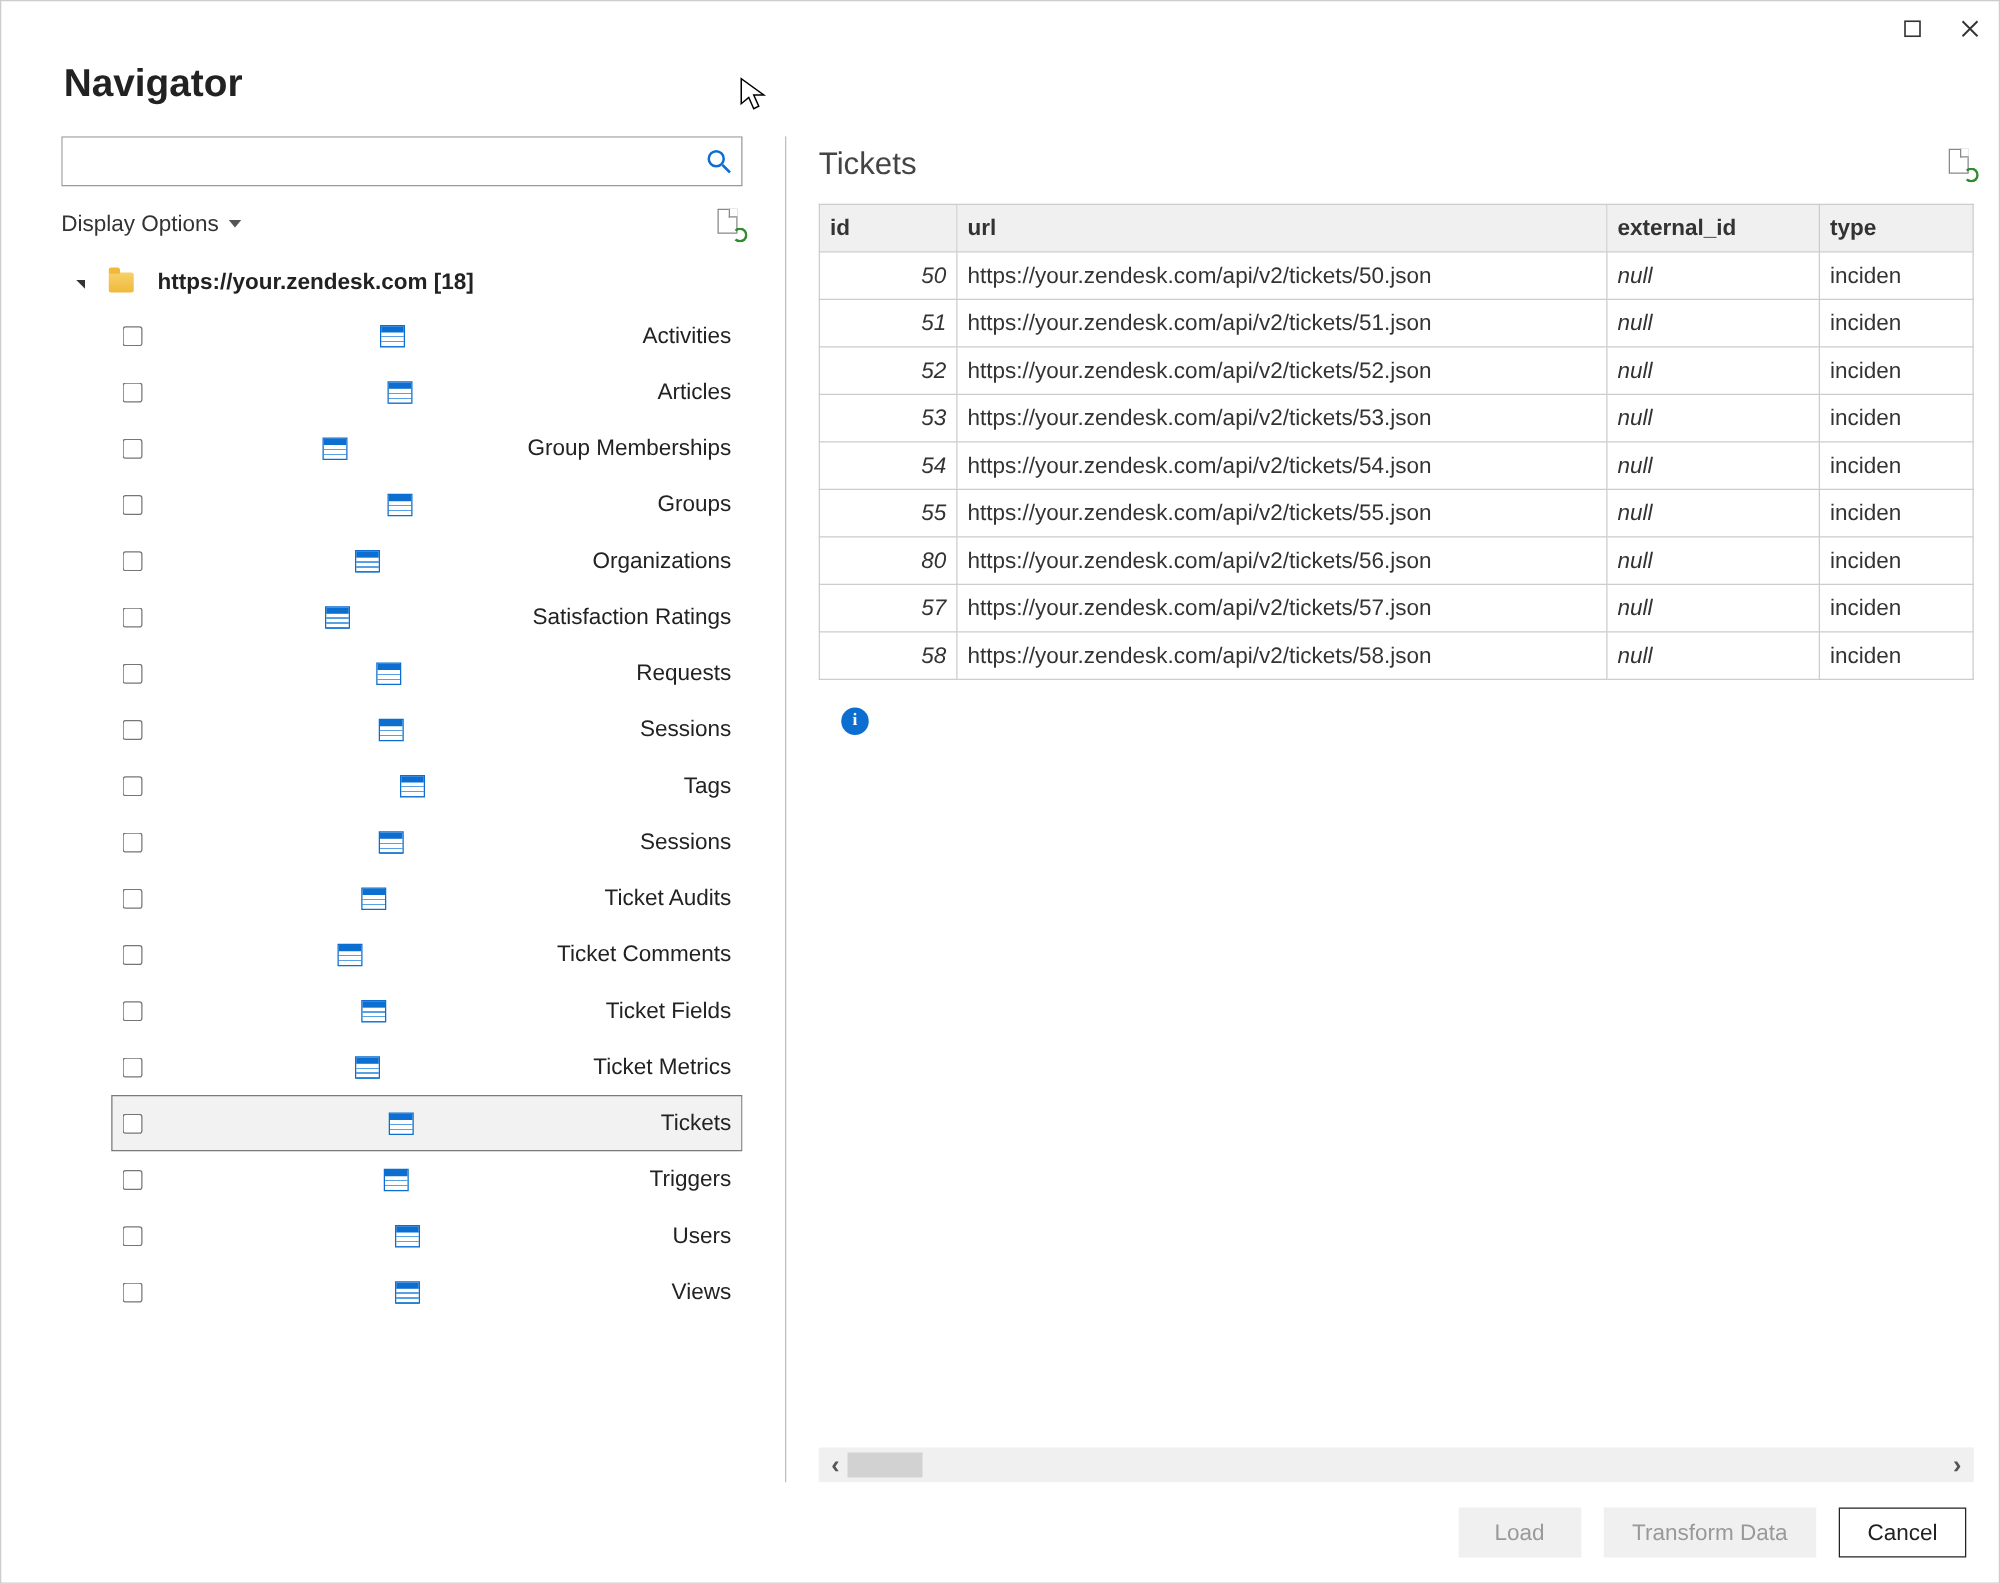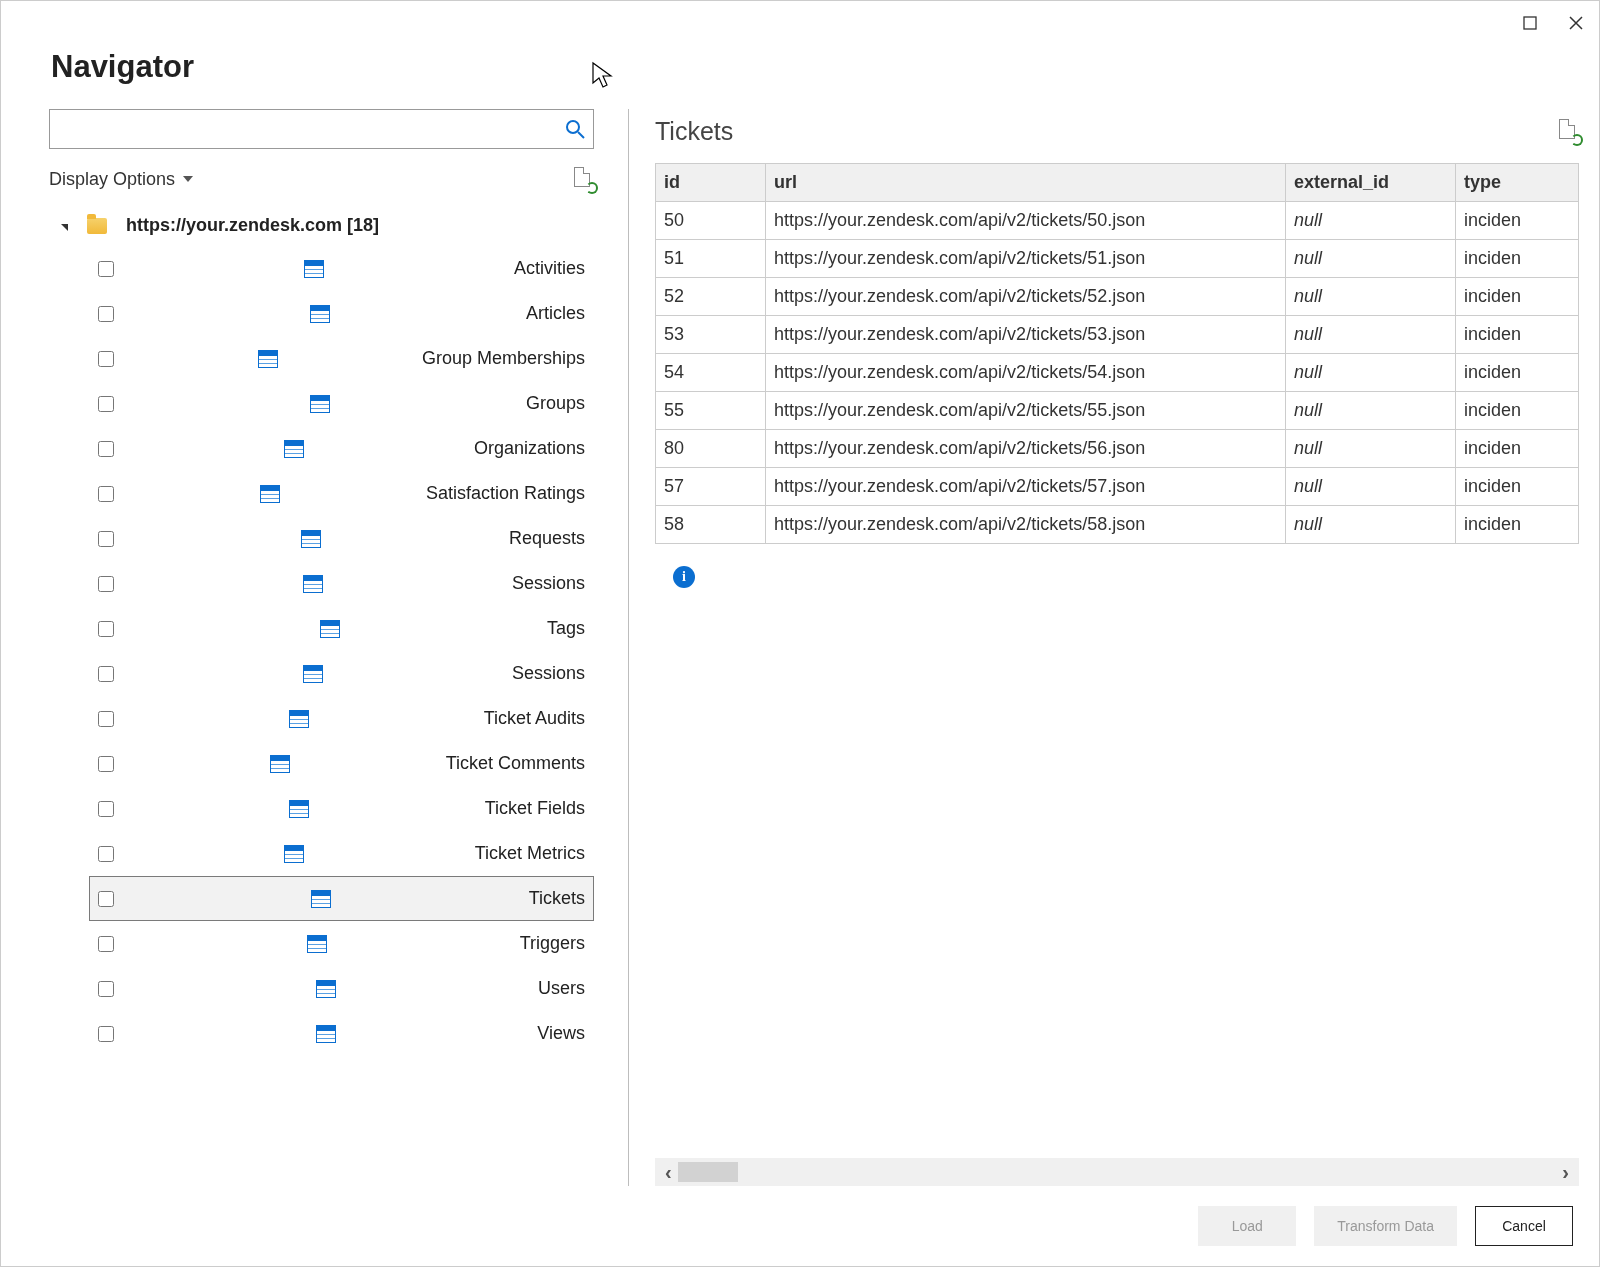--- a/index.html
+++ b/index.html
@@ -212,21 +212,21 @@
     height:38px;
     padding:0 8px;
     white-space:nowrap;
     overflow:hidden;
   }
   table.data th{
     background:#f0f0f0;
     font-weight:600;
     text-align:left;
   }
-  table.data td.id{ }
+  table.data td.id{ text-align:right; font-style:italic;}
   table.data td.null{ text-align:left; font-style:italic;}
   .col-id{width:110px;}
   .col-url{width:520px;}
   .col-ext{width:170px;}
   .col-type{width:auto;}
   .info-row{
     display:flex;
     align-items:center;
     gap:10px;
     color:#555;
@@ -261,21 +261,21 @@
     display:flex;
     align-items:center;
     justify-content:flex-end;
     gap:18px;
     padding:0 26px 0 0;
   }
   .btn{
     height:40px;
     min-width:98px;
     padding:0 22px;
-    font-size:14px;
+    font-size:18px;
     border:1px solid transparent;
     background:#f0f0f0;
     color:#999;
   }
   .btn.cancel{
     background:#fff;
     color:#222;
     border:1px solid #222;
   }
   

